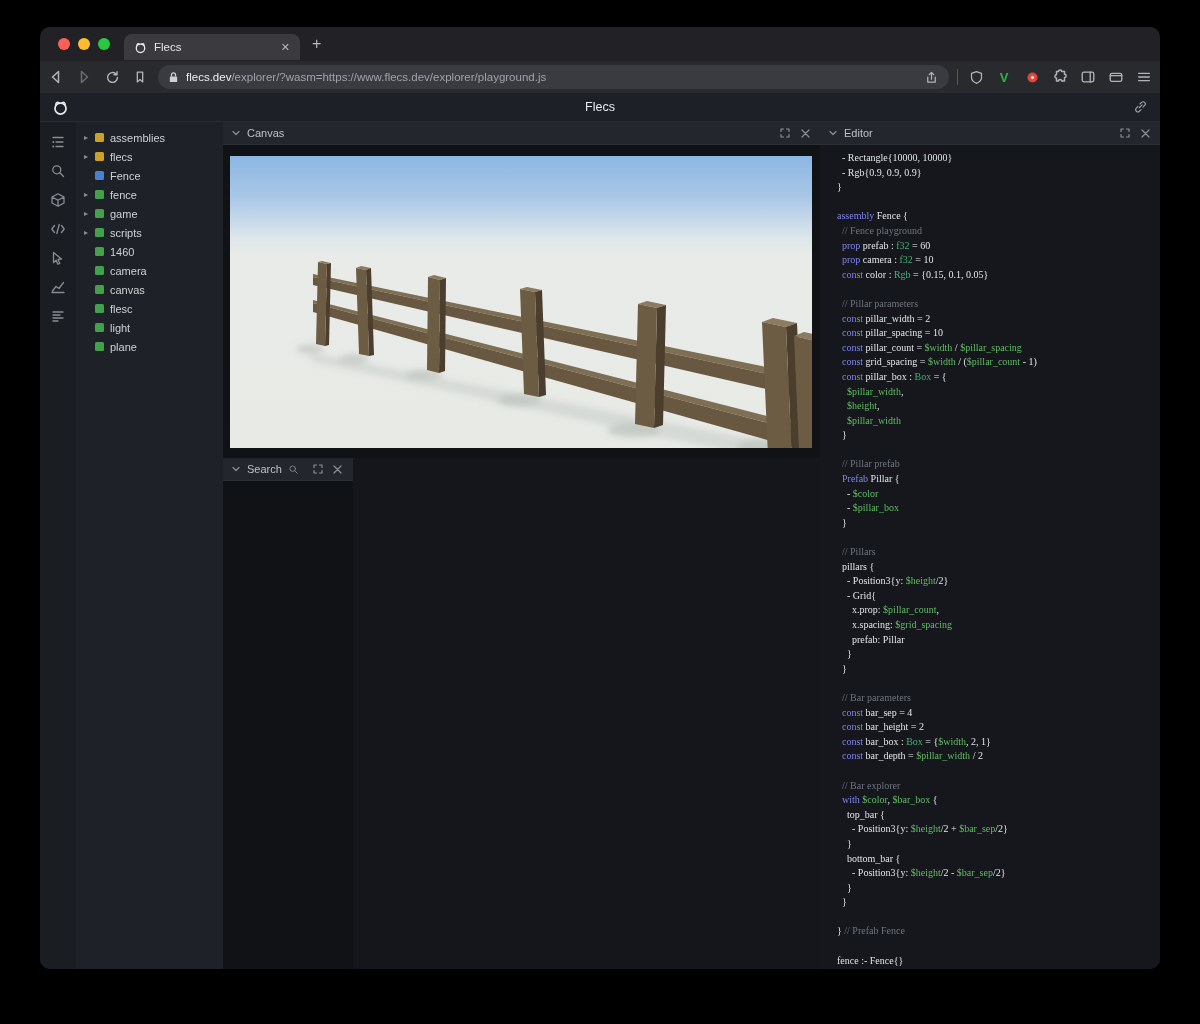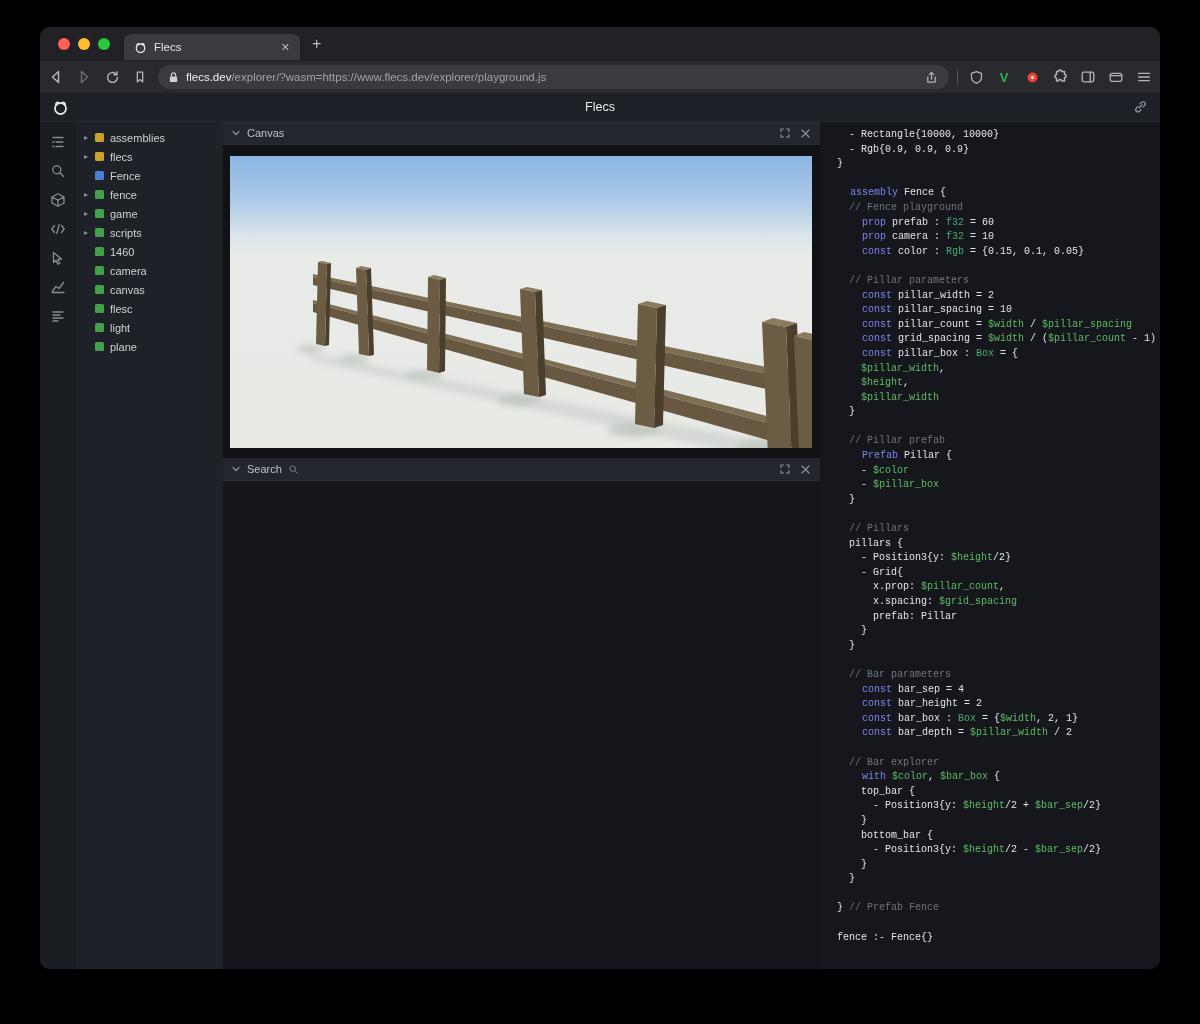--- a/index.html
+++ b/index.html
@@ -46,29 +46,29 @@
   .tree-label{white-space:nowrap;}
   
   .center-col{width:597px;display:flex;flex-direction:column;flex:0 0 auto;background:#101216;}
   .panel-header{height:22px;background:#23262c;border-bottom:1px solid #2b2f36;display:flex;
     align-items:center;padding:0 8px;gap:6px;flex:0 0 auto;}
   .panel-title{color:#bdc1c7;font-size:11px;}
   .ph-spacer{flex:1;}
   .ph-btn{width:14px;height:14px;display:flex;align-items:center;justify-content:center;color:#8b9097;}
   .canvas-panel{height:336px;display:flex;flex-direction:column;}
   .canvas-wrap{width:582px;height:292px;margin:11px 8px 0 7px;overflow:hidden;background:#e9ebe7;}
-  .search-panel{flex:1;display:flex;flex-direction:column;min-height:0;}
+  .search-panel{flex:1;display:flex;flex-direction:row;min-height:0;}
   .search-content{flex:1;background:#14161b;}
   
   .editor-panel{flex:1;display:flex;flex-direction:column;min-width:0;background:#15171c;}
   .code-area{flex:1;padding:6px 12px 0 17px;overflow:hidden;
-    font-family:Liberation Mono, monospace;font-size:10px;line-height:14.6px;}
+    font-family:Liberation Serif, serif;font-size:10px;line-height:14.6px;}
   .code-line{white-space:pre;}
   .tok-p{color:#e3e5e8;}
-  .tok-k{color:#7d84f0;margin-left:13px;}
+  .tok-k{color:#7d84f0;}
   .tok-t{color:#46ad74;}
   .tok-v{color:#5fbc63;}
   .tok-c{color:#6e747e;}
   svg{display:block;}
   .stroke-ic{stroke:#b0b4ba;stroke-width:1.5;fill:none;stroke-linecap:round;stroke-linejoin:round;}
   .stroke-dim{stroke:#6a6d72;}
   .rail-stroke{stroke:#9ba1a9;stroke-width:1.3;fill:none;stroke-linecap:round;stroke-linejoin:round;}
   .ph-stroke{stroke:#8b9097;stroke-width:1.2;fill:none;stroke-linecap:round;stroke-linejoin:round;}
 </style>
 </head>
@@ -383,20 +383,37 @@
               <svg width="9" height="9" viewBox="0 0 9 9">
                   <path class="ph-stroke" d="M1 1 L8 8 M8 1 L1 8"></path>
                 </svg>
             </span>
           </div>
           <div class="search-content"></div>
         </section>
       </div>
 
       <section class="editor-panel">
+        <div class="panel-header">
+          <svg width="10" height="10" viewBox="0 0 10 10">
+              <path class="ph-stroke" d="M2 3.5 L5 6.5 L8 3.5"></path>
+            </svg>
+          <span class="panel-title">Editor</span>
+          <span class="ph-spacer"></span>
+          <span class="ph-btn">
+            <svg width="10" height="10" viewBox="0 0 10 10">
+                <path class="ph-stroke" d="M1 3.5 V1 H3.5 M6.5 1 H9 V3.5 M9 6.5 V9 H6.5 M3.5 9 H1 V6.5"></path>
+              </svg>
+          </span>
+          <span class="ph-btn">
+            <svg width="9" height="9" viewBox="0 0 9 9">
+                <path class="ph-stroke" d="M1 1 L8 8 M8 1 L1 8"></path>
+              </svg>
+          </span>
+        </div>
         <div class="code-area">
             <div class="code-line"><span class="tok-p">  - Rectangle{10000, 10000}</span></div>
             <div class="code-line"><span class="tok-p">  - Rgb{0.9, 0.9, 0.9}</span></div>
             <div class="code-line"><span class="tok-p">}</span></div>
             <div class="code-line">&nbsp;</div>
             <div class="code-line"><span class="tok-k">assembly</span><span class="tok-p"> Fence {</span></div>
             <div class="code-line"><span class="tok-c">  // Fence playground</span></div>
             <div class="code-line"><span class="tok-k">  prop</span><span class="tok-p"> prefab : </span><span class="tok-t">f32</span><span class="tok-p"> = 60</span></div>
             <div class="code-line"><span class="tok-k">  prop</span><span class="tok-p"> camera : </span><span class="tok-t">f32</span><span class="tok-p"> = 10</span></div>
             <div class="code-line"><span class="tok-k">  const</span><span class="tok-p"> color : </span><span class="tok-t">Rgb</span><span class="tok-p"> = {0.15, 0.1, 0.05}</span></div>

